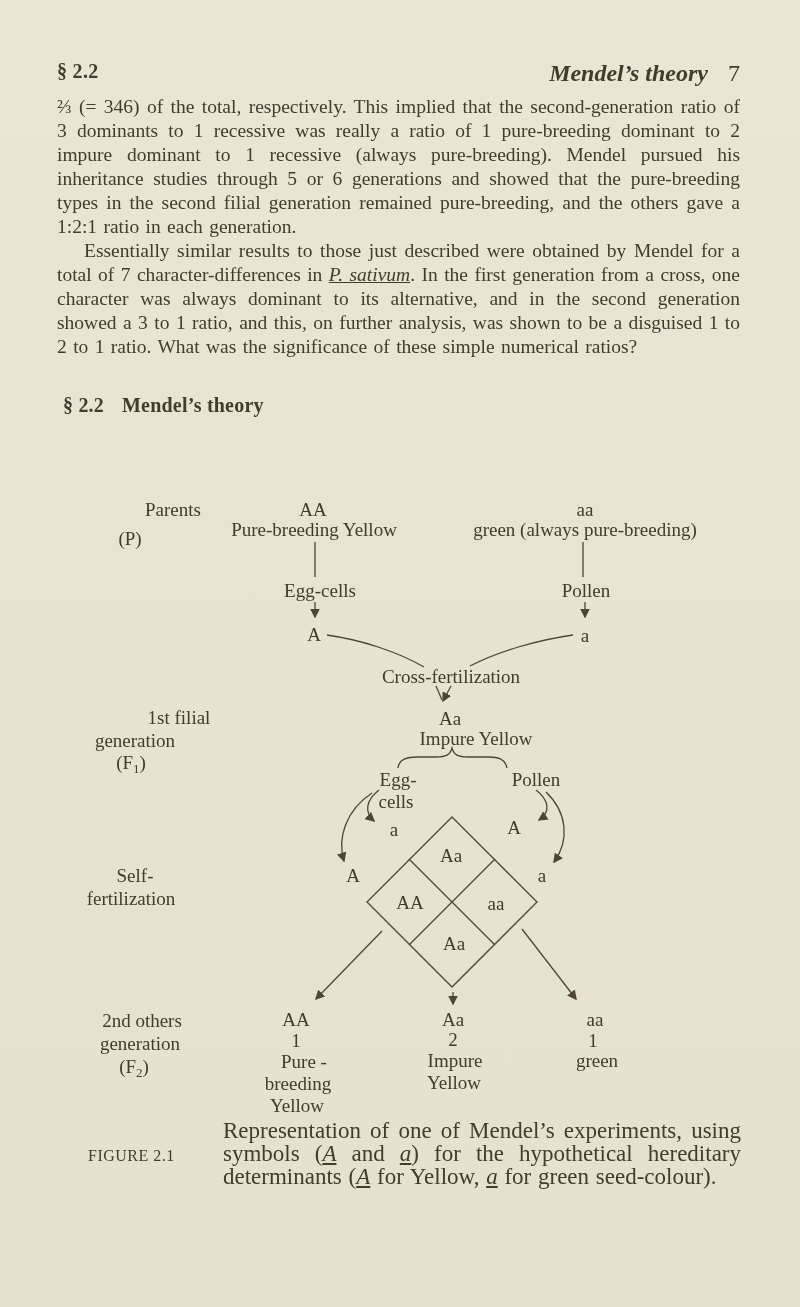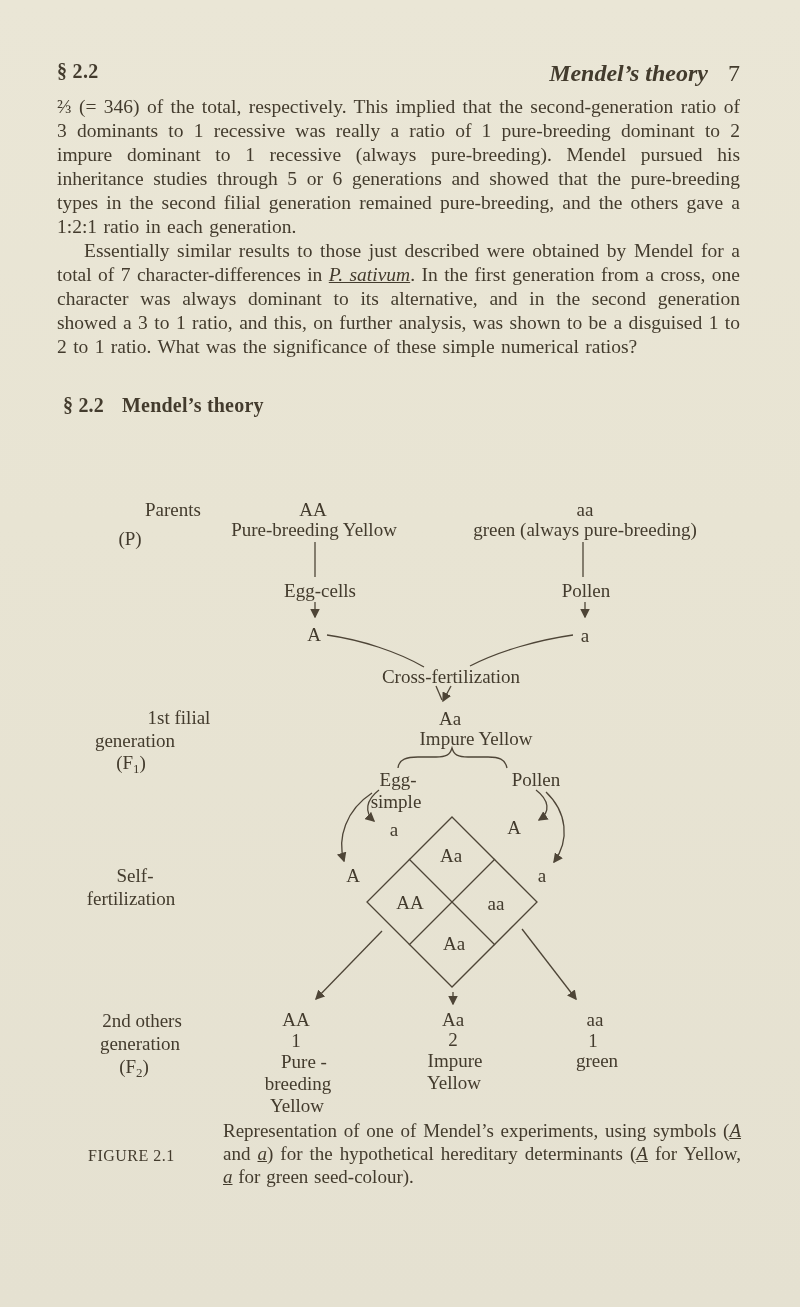--- a/index.html
+++ b/index.html
@@ -42,21 +42,21 @@
   .fx{
     position:absolute;white-space:nowrap;transform:translateX(-50%);
     font-size:19px;line-height:1.1;color:var(--ink);
   }
   .sub{font-size:13px;vertical-align:-4px;}
   svg.fig{position:absolute;left:0;top:0;pointer-events:none;}
   
   .cap-label{position:absolute;left:88px;top:1120px;font-size:16px;letter-spacing:.5px;white-space:nowrap;margin-top:27px;}
   .cap-text{
     position:absolute;left:223px;top:1119px;width:518px;
-    font-size:19px;line-height:23px;text-align:justify;word-spacing:1px;
+    font-size:23px;line-height:23px;text-align:justify;word-spacing:1px;
   }
 </style>
 </head>
 <body>
 
 <div class="page">
 
   <div class="runhead-left">§ 2.2</div>
   <div class="runhead-right">
     <span class="rh-title">Mendel’s theory</span>
@@ -127,21 +127,21 @@
   <div class="fx" style="left:320px;top:581px;">Egg-cells</div>
   <div class="fx" style="left:586px;top:581px;">Pollen</div>
   <div class="fx" style="left:314px;top:625px;">A</div>
   <div class="fx" style="left:585px;top:626px;">a</div>
 
   <div class="fx" style="left:451px;top:667px;">Cross-fertilization</div>
 
   <div class="fx" style="left:450px;top:709px;">Aa</div>
   <div class="fx" style="left:476px;top:729px;">Impure Yellow</div>
   <div class="fx" style="left:398px;top:770px;">Egg-</div>
-  <div class="fx" style="left:396px;top:792px;">simple</div>
+  <div class="fx" style="left:396px;top:792px;">cells</div>
   <div class="fx" style="left:536px;top:770px;">Pollen</div>
   <div class="fx" style="left:394px;top:820px;">a</div>
   <div class="fx" style="left:353px;top:866px;">A</div>
   <div class="fx" style="left:514px;top:818px;">A</div>
   <div class="fx" style="left:542px;top:866px;">a</div>
 
   <div class="fx" style="left:451px;top:846px;">Aa</div>
   <div class="fx" style="left:410px;top:893px;">AA</div>
   <div class="fx" style="left:496px;top:894px;">aa</div>
   <div class="fx" style="left:454px;top:934px;">Aa</div>

